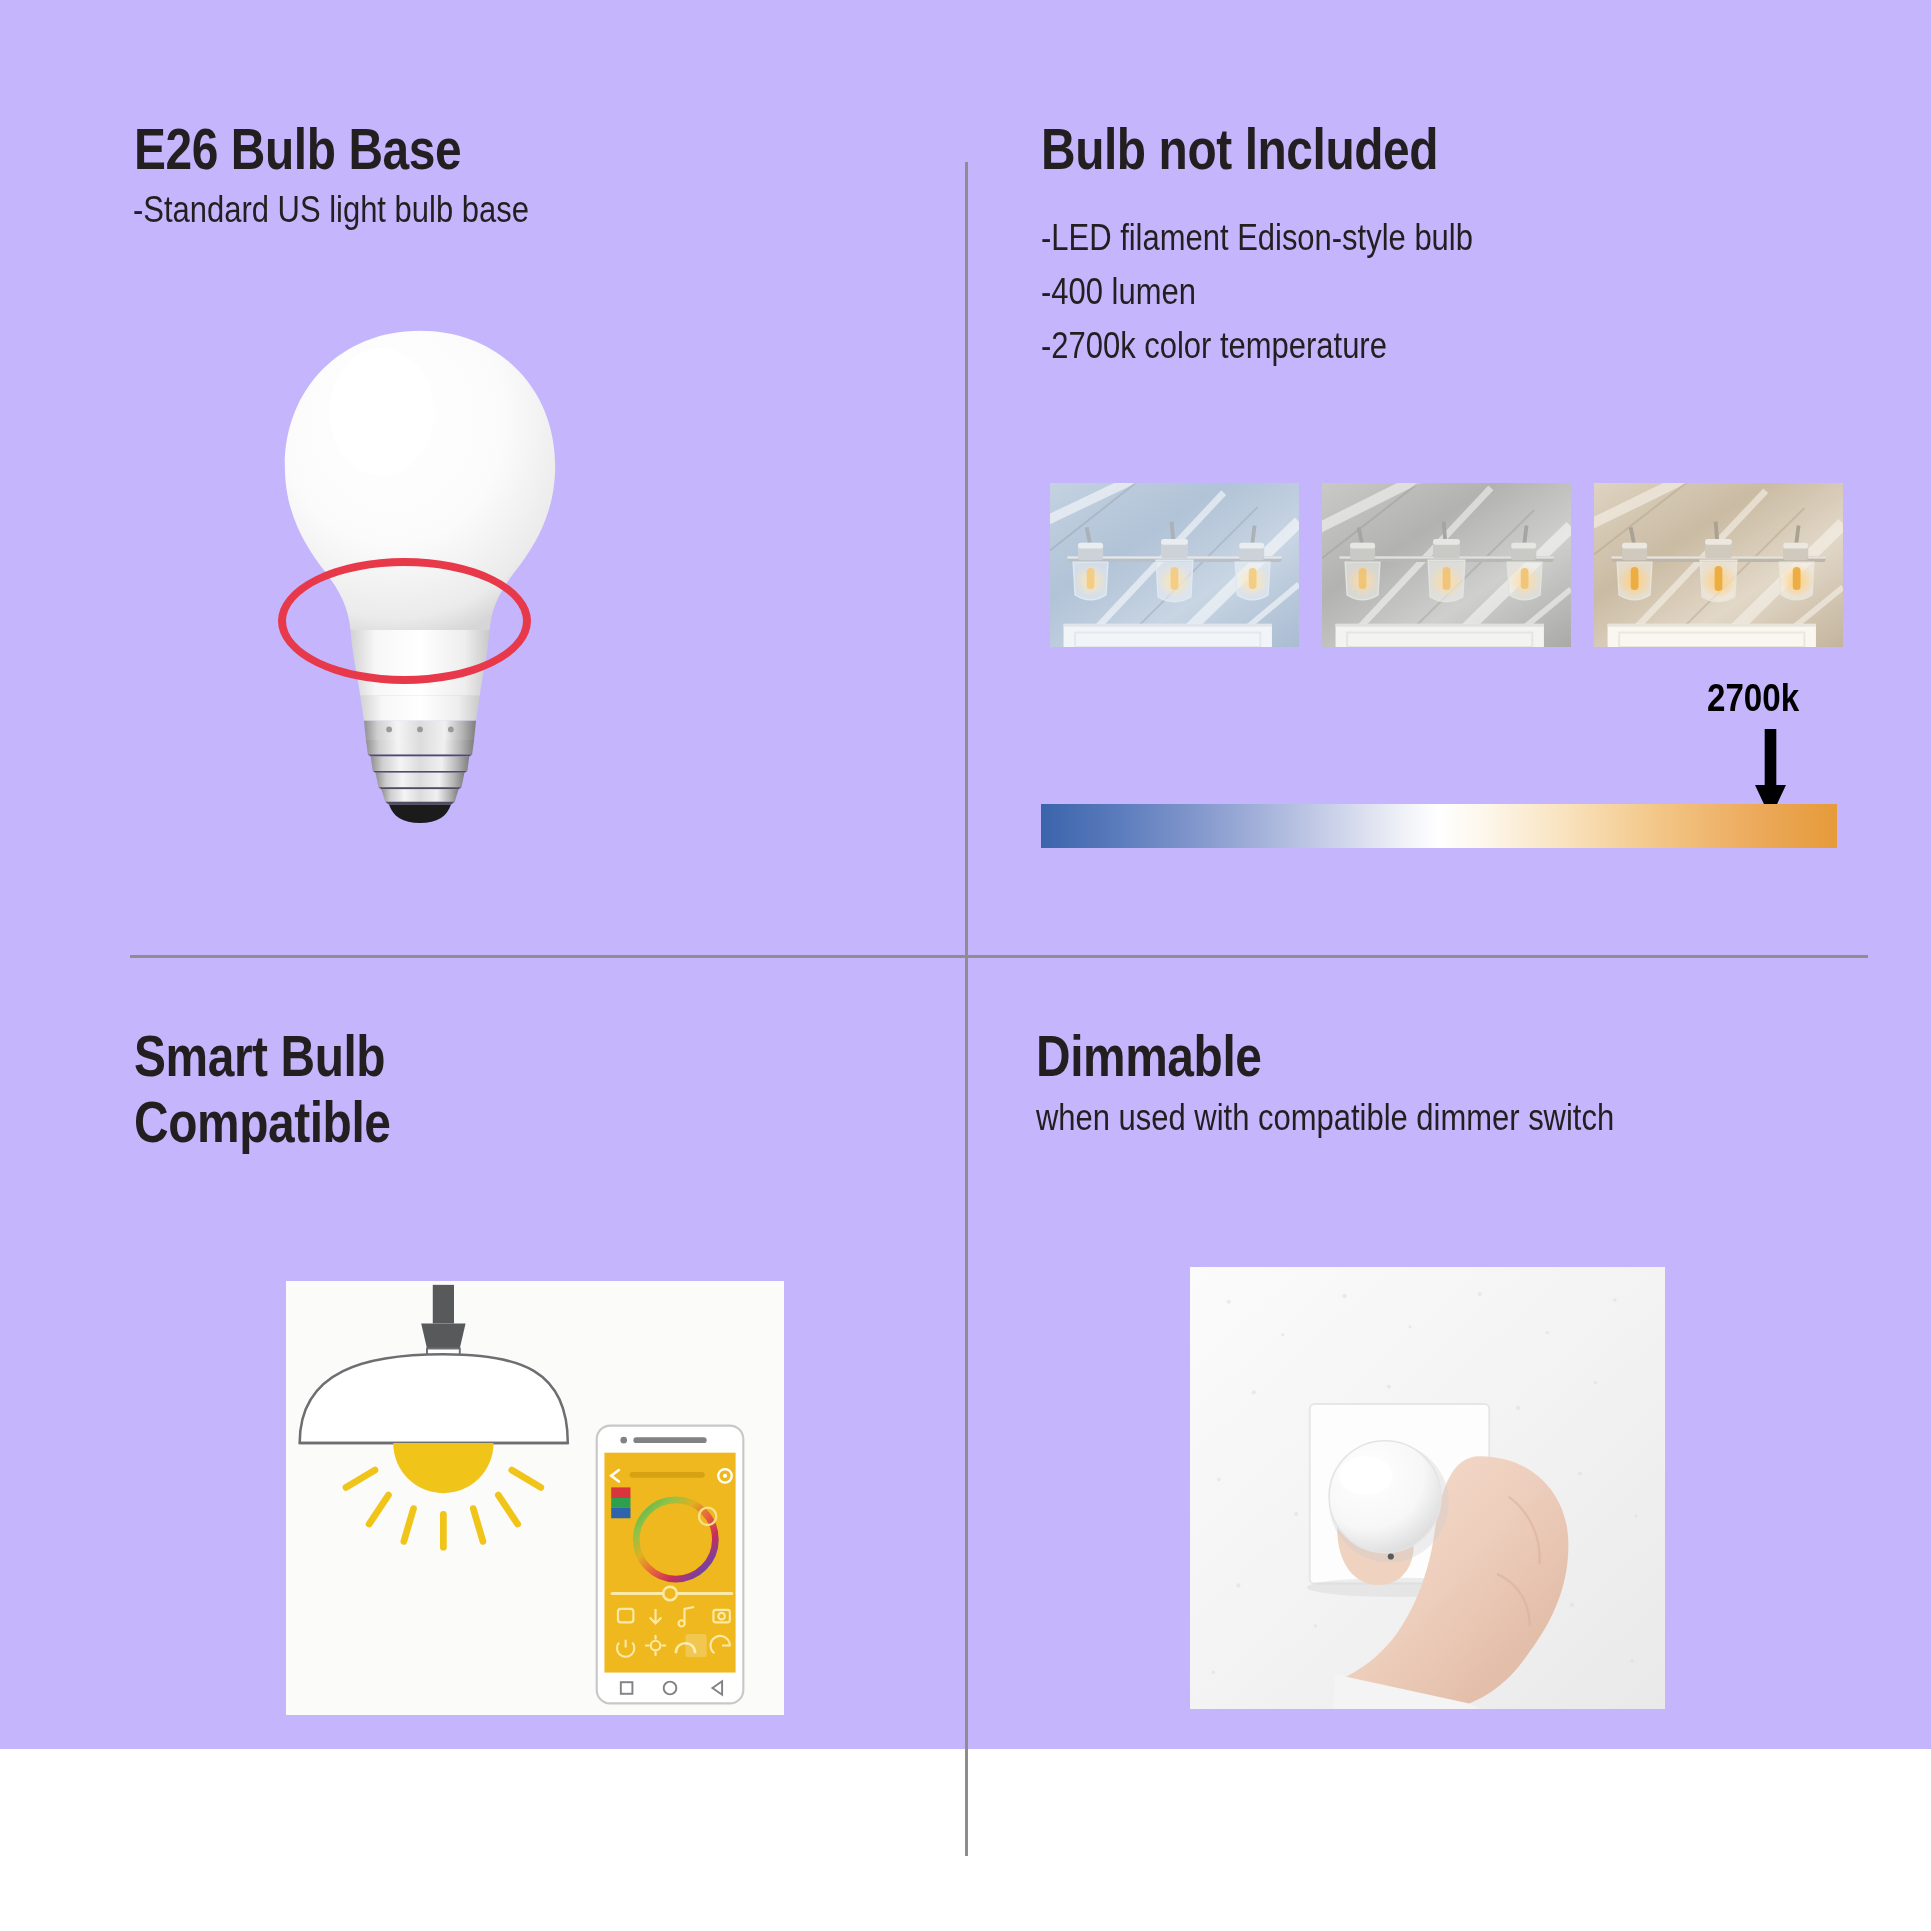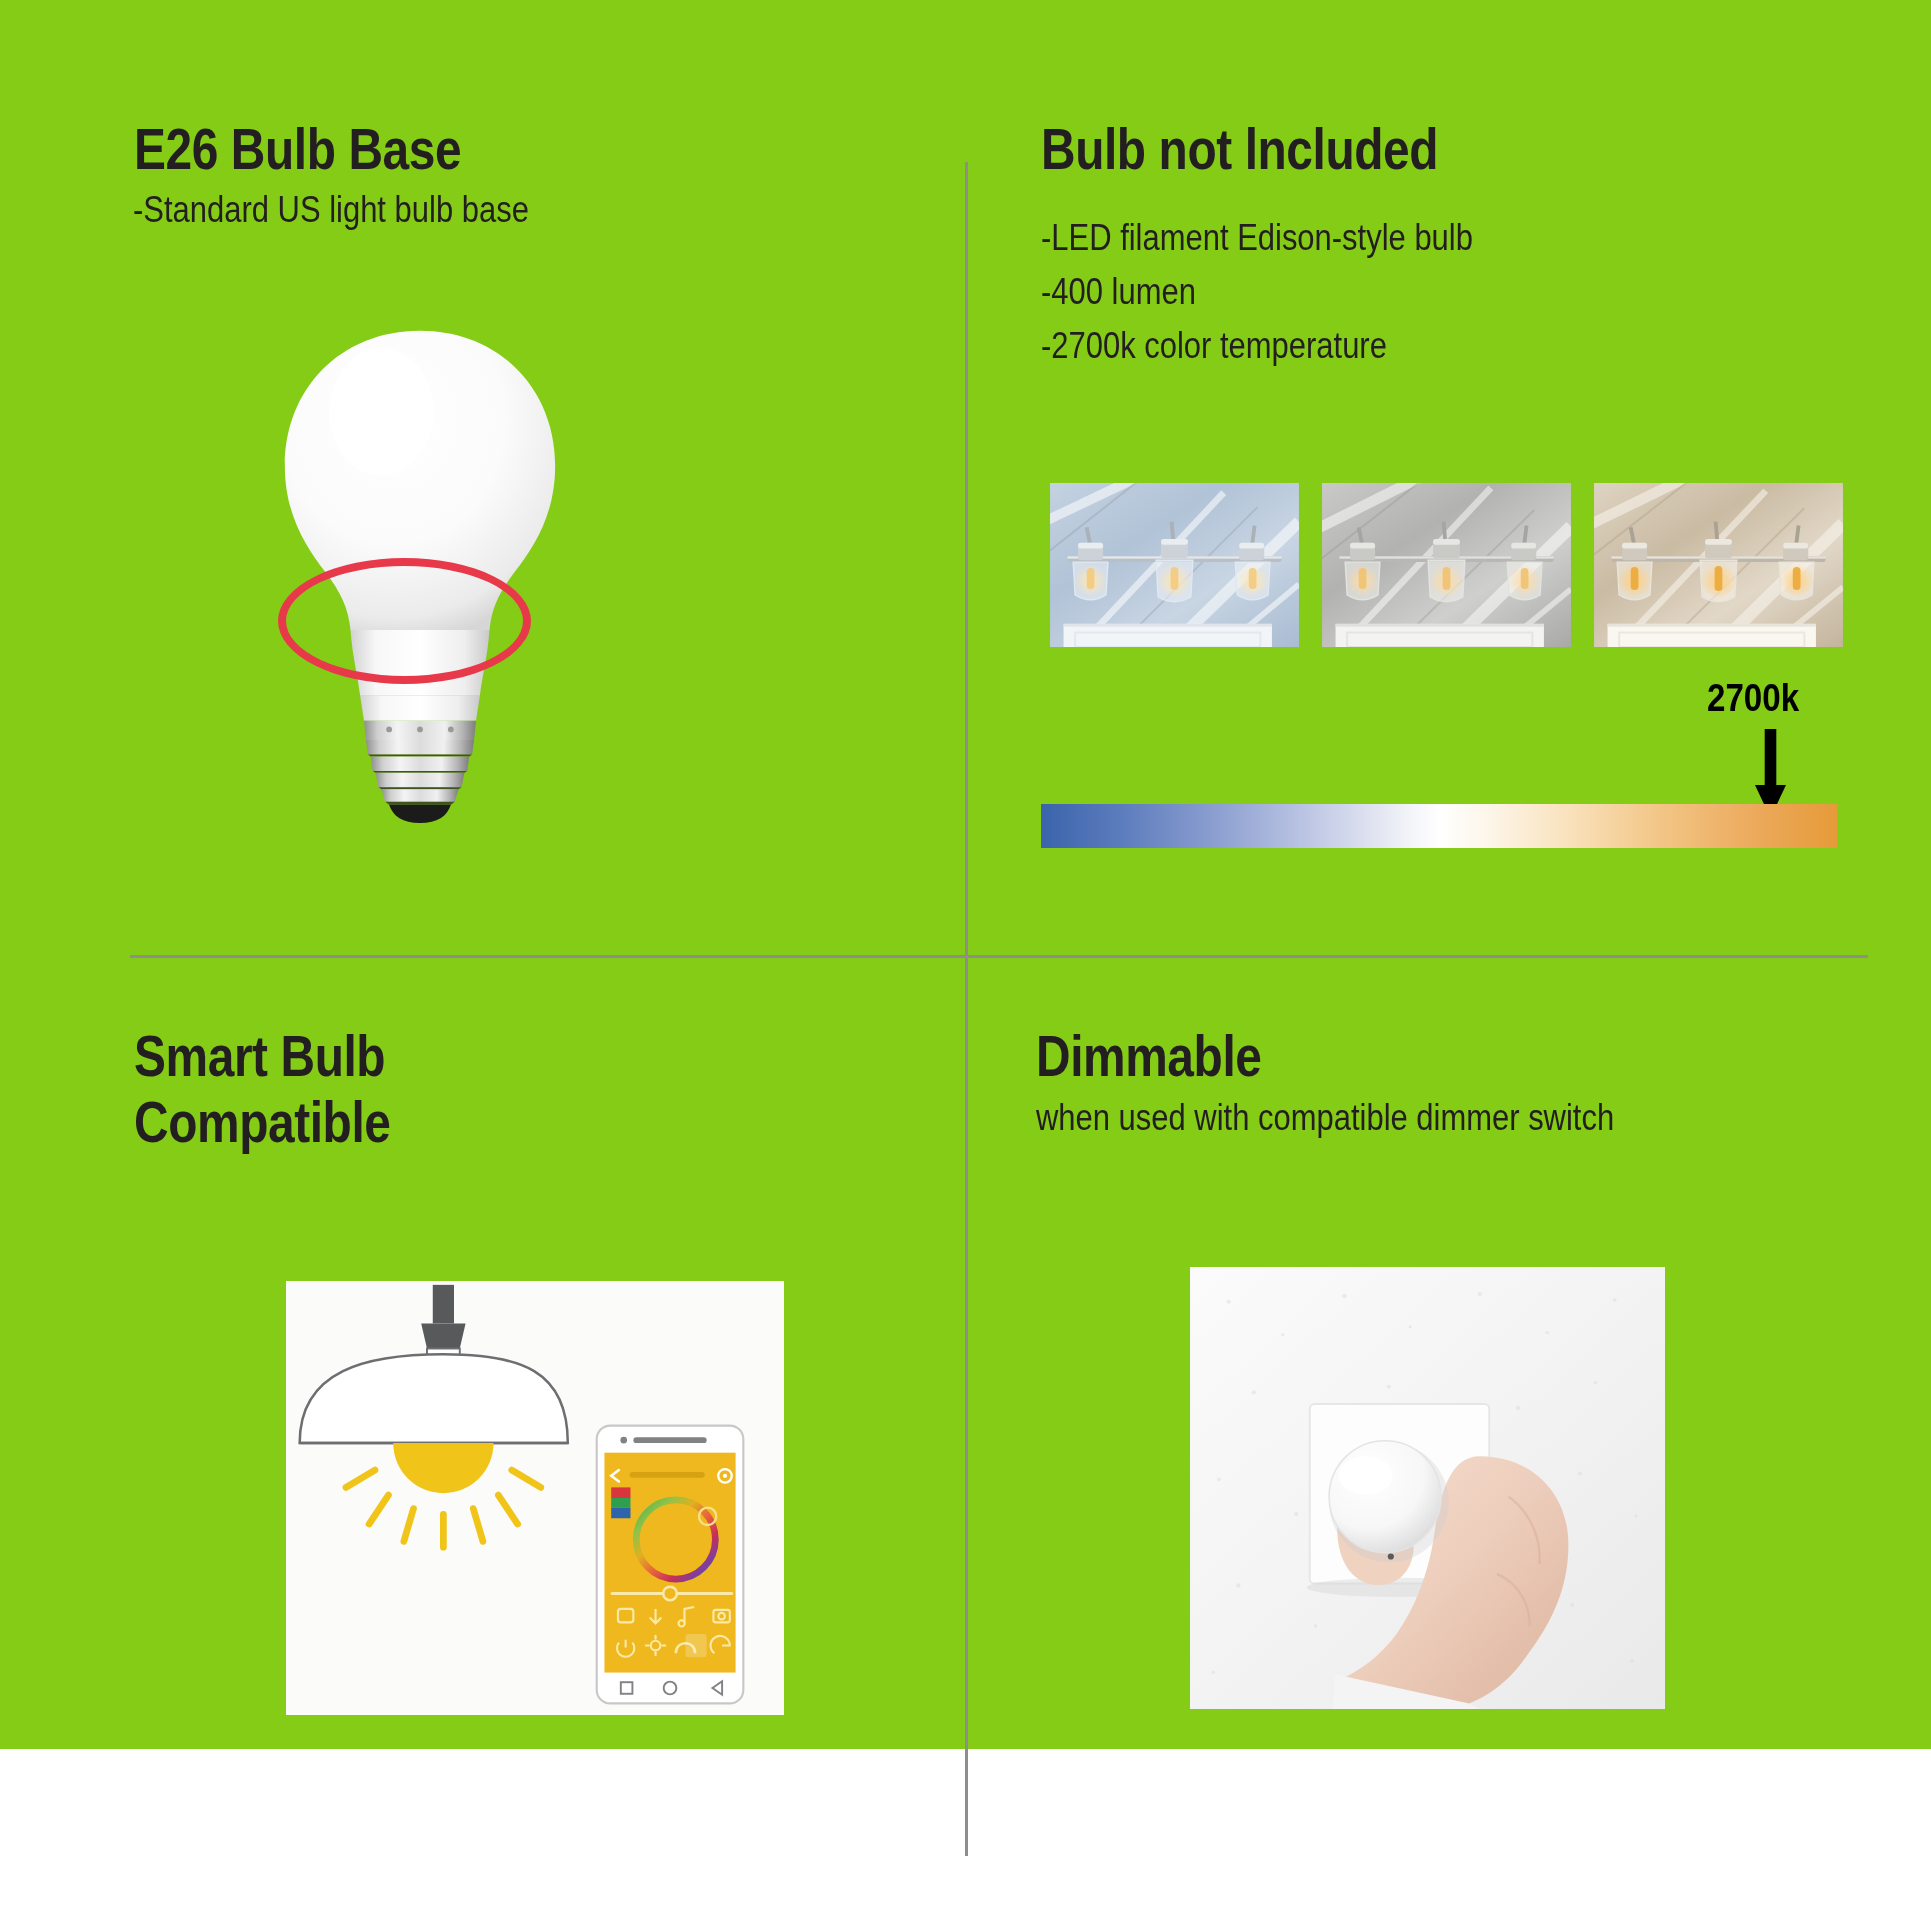--- a/index.html
+++ b/index.html
@@ -9,21 +9,21 @@
     height: 1931px;
     background: #ffffff;
     font-family: "Liberation Sans", sans-serif;
     overflow: hidden;
   }
 
   .page {
     position: relative;
     width: 1931px;
     height: 1749px;
-    background: #84cc16;
+    background: #c4b5fd;
   }
 
   
   .divider-v {
     position: absolute;
     left: 965px;
     top: 162px;
     width: 2.9px;
     height: 794px;
     background: #8e8e8e;

